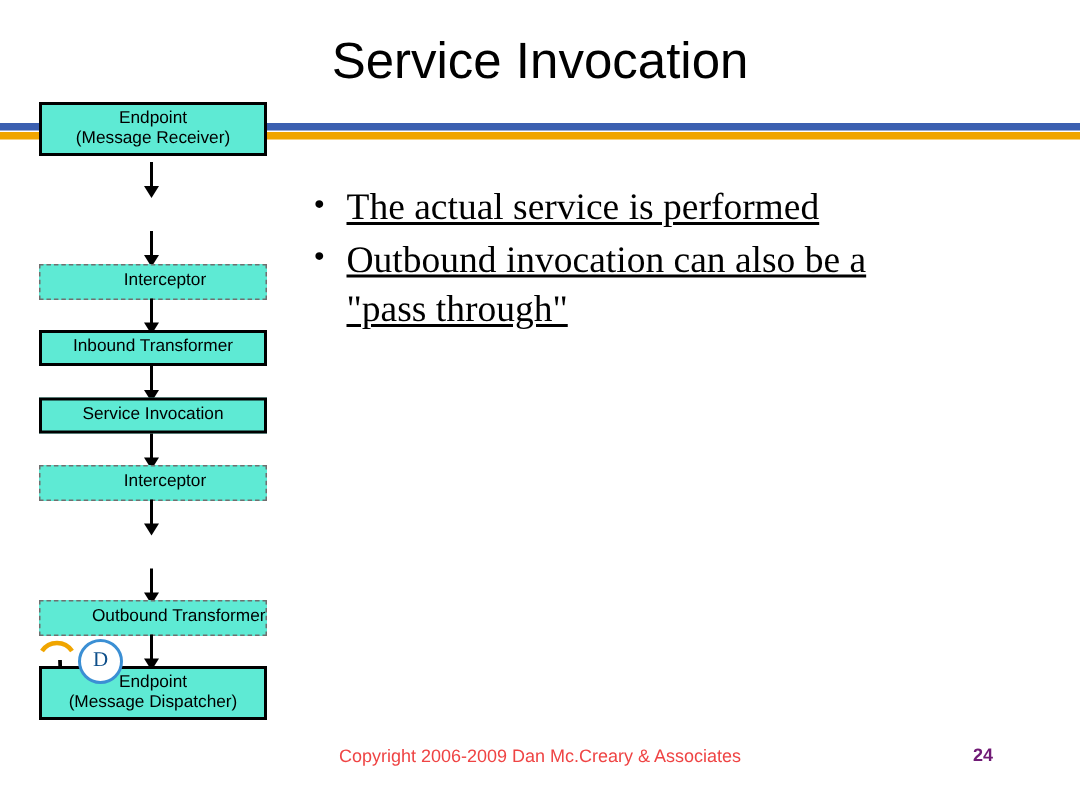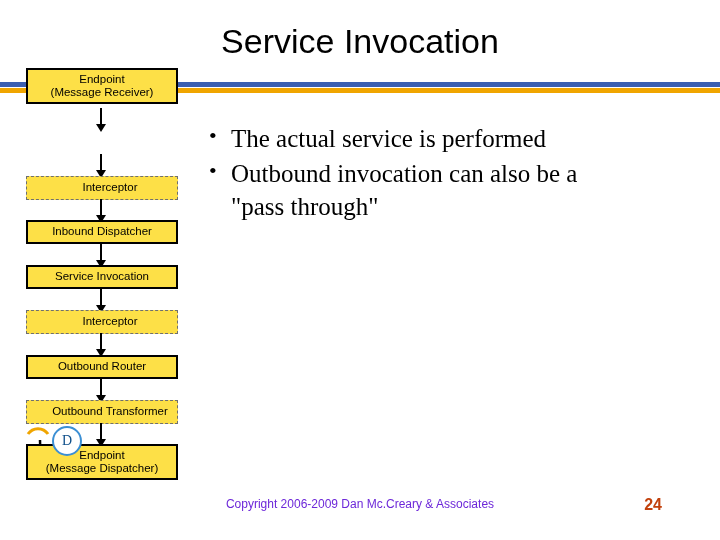--- a/index.html
+++ b/index.html
@@ -44,21 +44,21 @@
     left: 18px;
     top: 68px;
     width: 160px;
     height: 430px;
   }
   .node {
     position: absolute;
     left: 8px;
     width: 152px;
     box-sizing: border-box;
-    background: #fde047;
+    background: #5eead4;
     text-align: center;
     font-size: 11.5px;
     color: #000000;
     line-height: 1.12;
     padding: 3px 0 4px 0;
   }
   .node.solid {
     border: 2px solid #000000;
   }
   .node.dashed {
@@ -125,46 +125,47 @@
   }
   #bullets ul {
     margin: 0;
     padding: 0;
     list-style: none;
   }
   #bullets li {
     position: relative;
     padding-left: 26px;
     margin-bottom: 2px;
+    text-decoration: underline;
   }
   #bullets li::before {
     content: "\2022";
     position: absolute;
     left: 4px;
     top: -1px;
     font-size: 22px;
   }
 
   
   #copyright {
     position: absolute;
     left: 0;
     top: 497px;
     width: 720px;
     text-align: center;
     font-size: 12px;
-    color: #6d28d9;
+    color: #ef4444;
   }
   #page-number {
     position: absolute;
     right: 58px;
     top: 496px;
-    font-size: 16px;
+    font-size: 12px;
     font-weight: bold;
-    color: #c2410c;
+    color: #701a75;
   }
 </style>
 </head>
 <body>
 
 <div id="slide-title">Service Invocation</div>
 
 <div class="rule" id="rule-blue"></div>
 <div class="rule" id="rule-gold"></div>
 
@@ -183,40 +184,37 @@
   <div class="arrow" style="top:40px;height:17px;"></div>
 
   <div class="arrow" style="top:86px;height:17px;"></div>
 
   <div class="node dashed" style="top:108px;">
     <div>Interceptor</div>
   </div>
   <div class="arrow" style="top:131px;height:17px;"></div>
 
   <div class="node solid" style="top:152px;">
-    <div>Inbound Dispatcher</div>
+    <div>Inbound Transformer</div>
   </div>
   <div class="arrow" style="top:176px;height:17px;"></div>
 
   <div class="node solid" style="top:197px;">
     <div>Service Invocation</div>
   </div>
   <div class="arrow" style="top:221px;height:17px;"></div>
 
   <div class="node dashed" style="top:242px;">
     <div>Interceptor</div>
   </div>
   <div class="arrow" style="top:265px;height:17px;"></div>
 
-  <div class="node solid" style="top:287px;">
-    <div>Outbound Router</div>
-  </div>
   <div class="arrow" style="top:311px;height:17px;"></div>
 
-  <div class="node dashed" style="top:332px;">
+  <div class="node dashed" style="top:332px;text-align:right;">
     <div>Outbound Transformer</div>
   </div>
   <div class="arrow" style="top:355px;height:17px;"></div>
 
   <div class="node solid two-line" style="top:376px;">
     <div>Endpoint</div>
     <div>(Message Dispatcher)</div>
   </div>
 
   <div id="d-circle">D</div>

